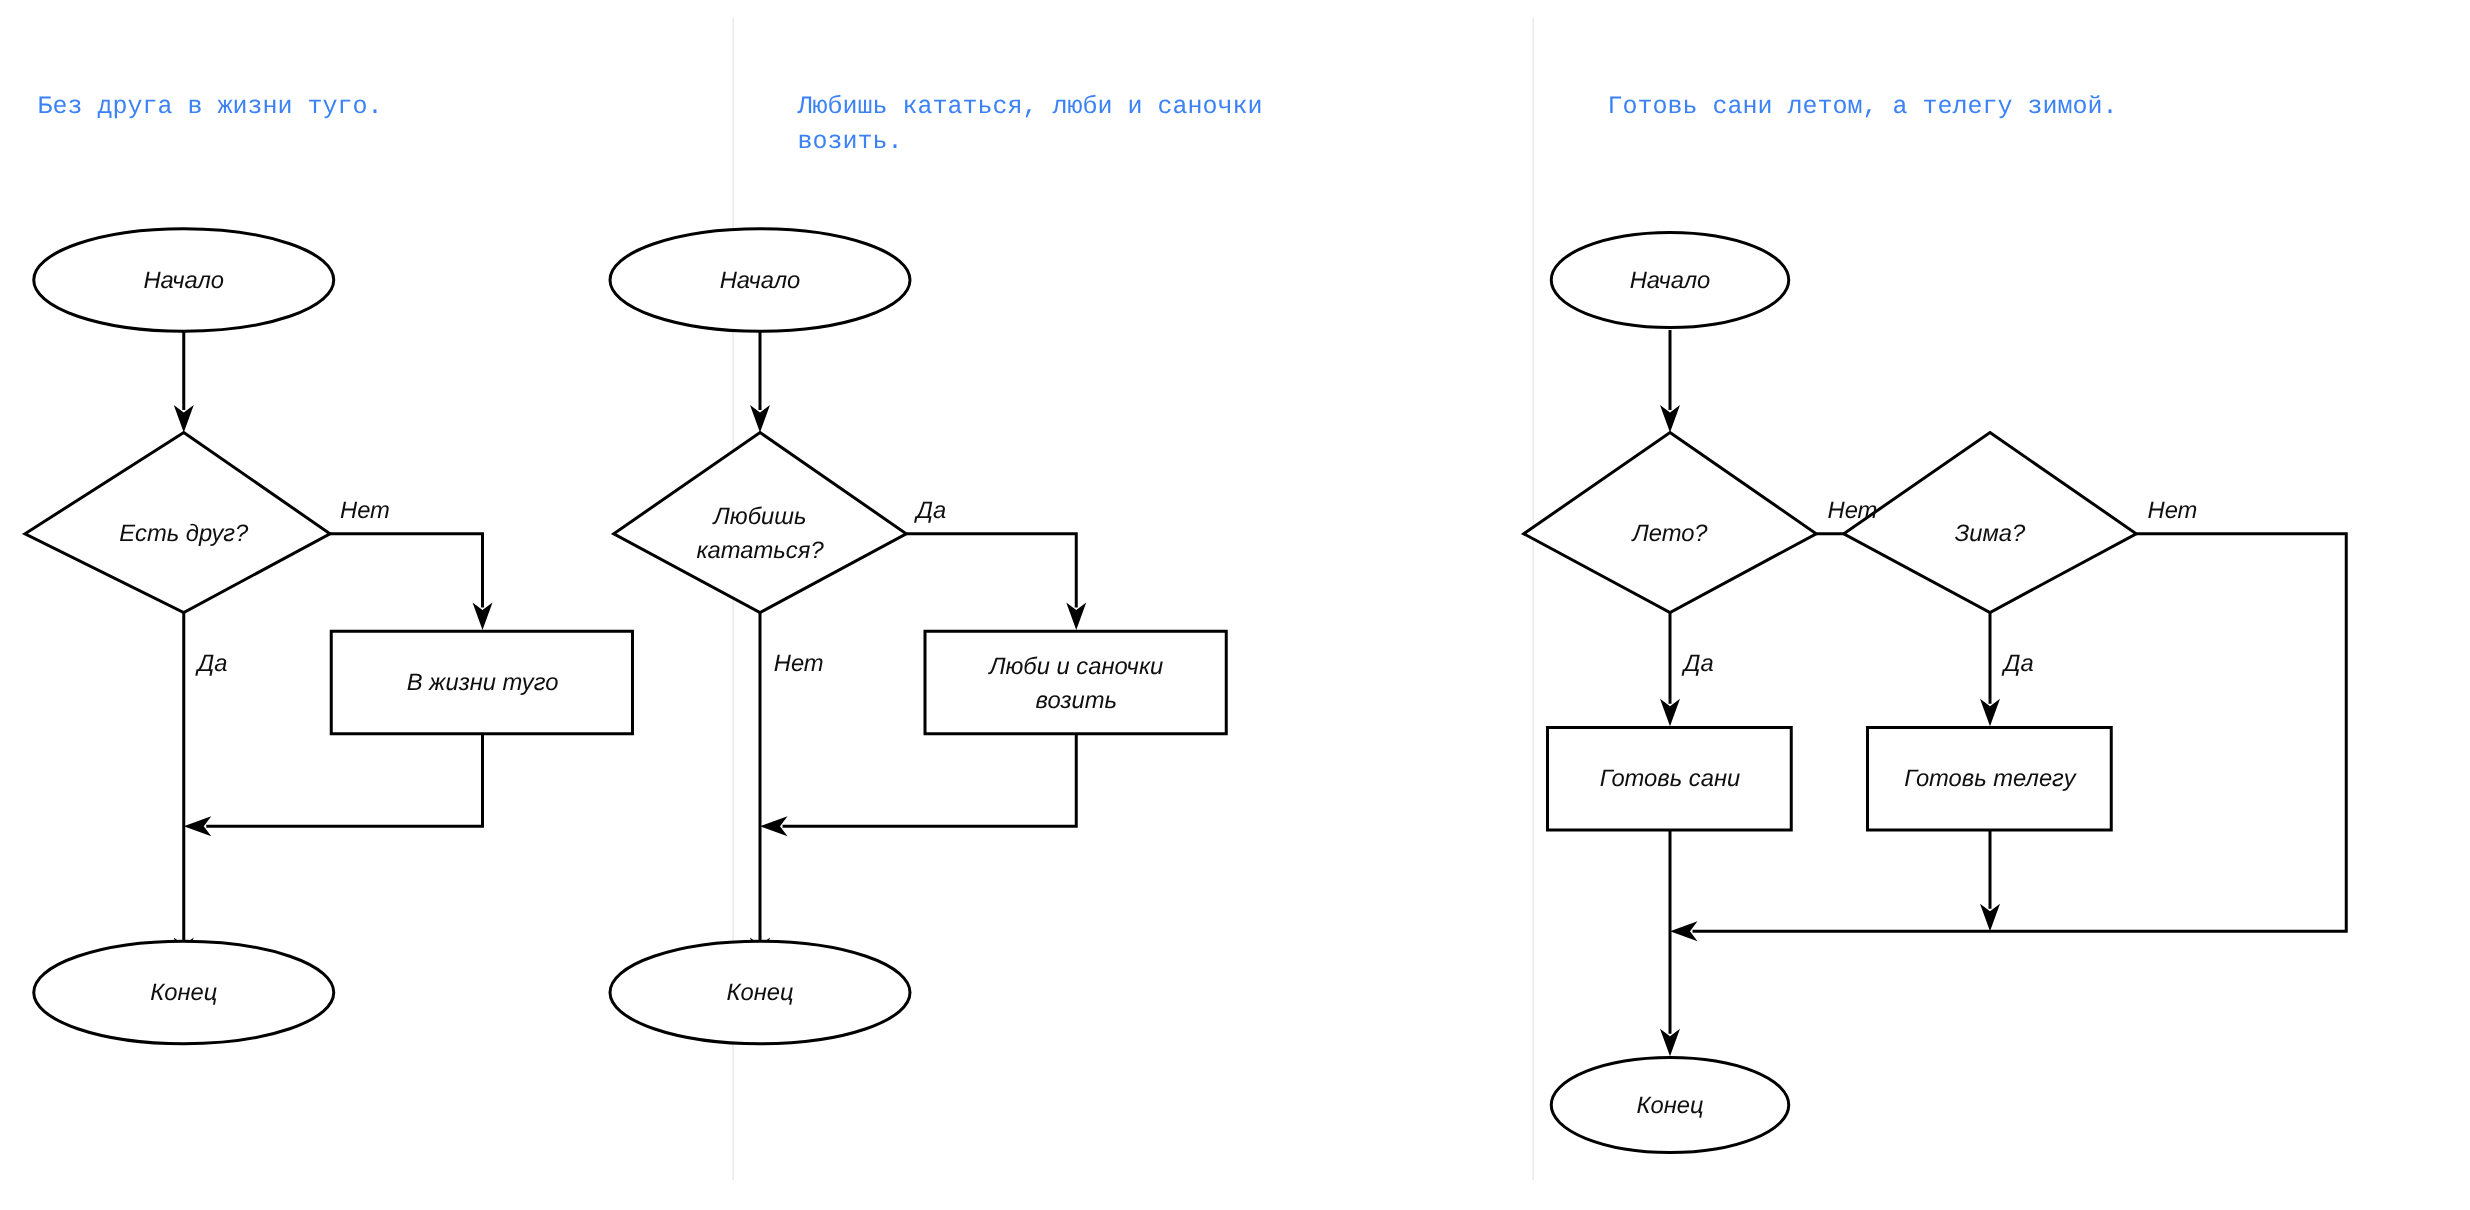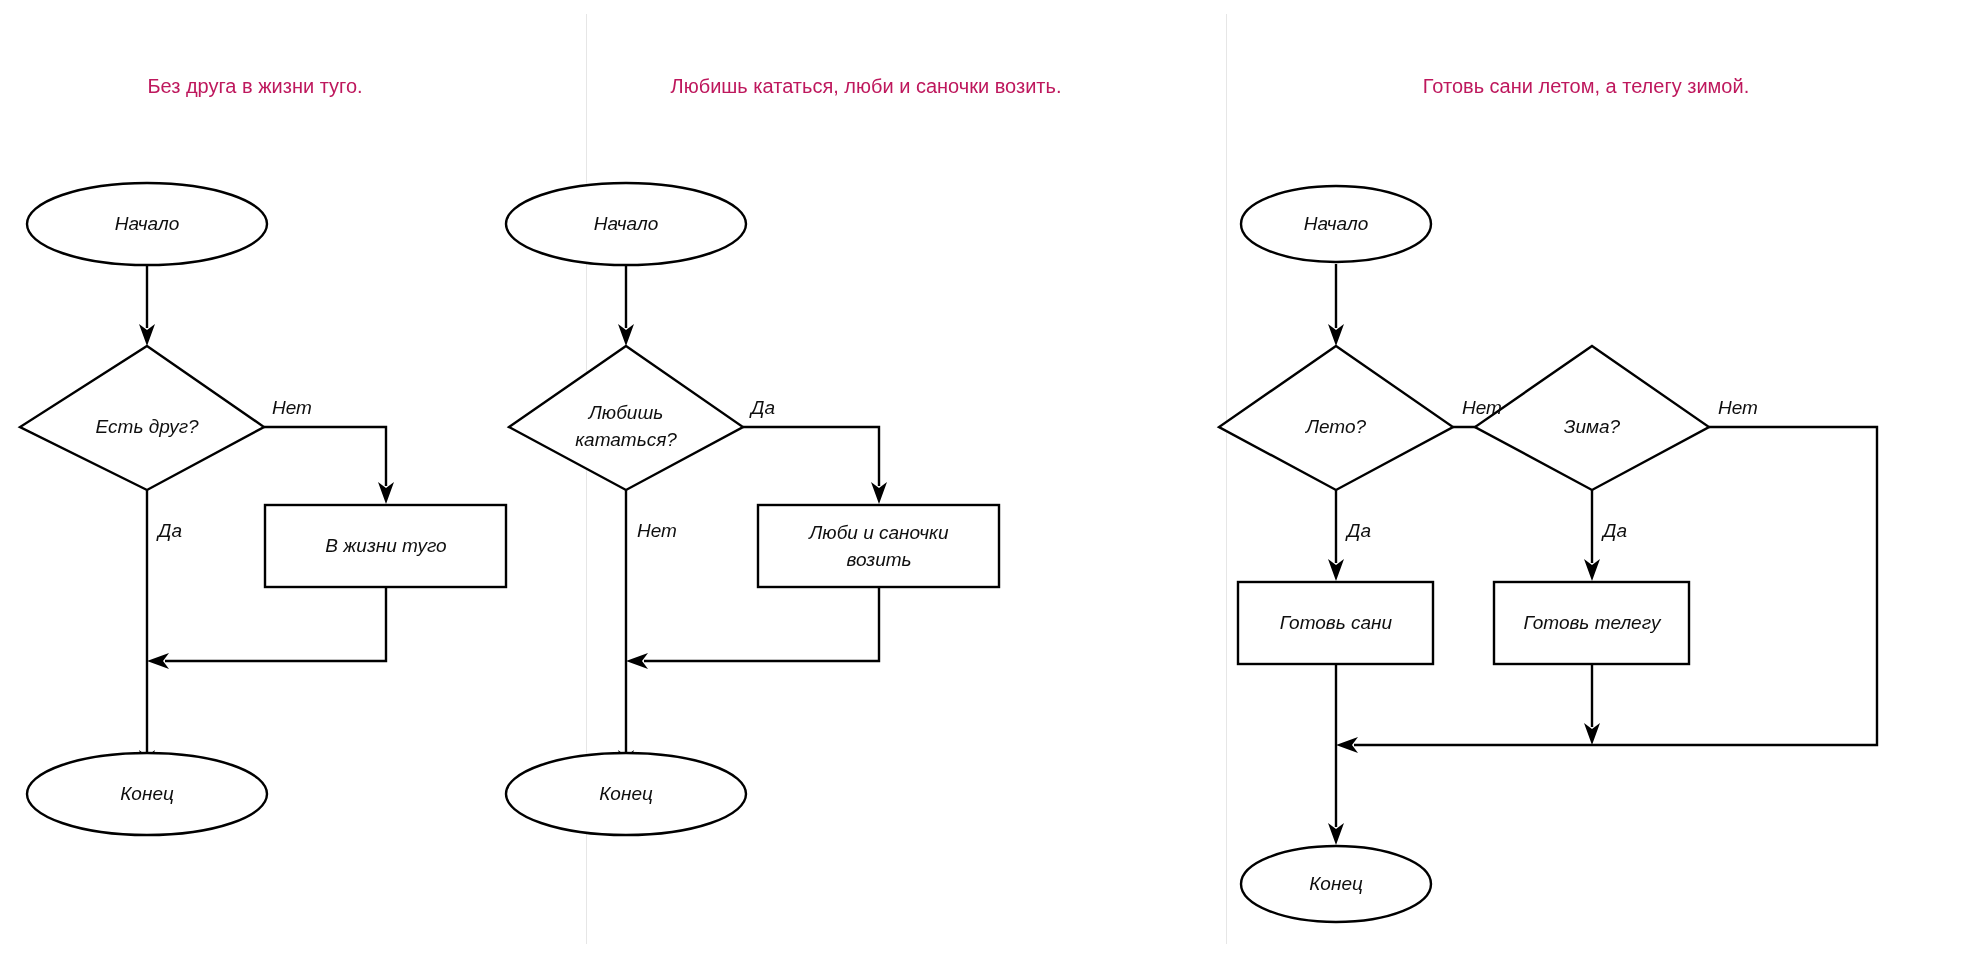--- a/index.html
+++ b/index.html
@@ -20,40 +20,39 @@
     width: 1976px;
     height: 968px;
     background: #ffffff;
   }
   .panel {
     position: absolute;
     top: 0;
     height: 968px;
   }
   #panel-0 { left: 0px;    width: 586px; }
-  #panel-1 { left: 586px;  width: 640px; }
+  #panel-1 { left: 568px;  width: 640px; }
   #panel-2 { left: 1226px; width: 750px; }
 
   .divider {
     position: absolute;
     top: 14px;
     width: 1px;
     height: 930px;
     background: #e6e6e6;
   }
   #divider-0 { left: 586px; }
   #divider-1 { left: 1226px; }
 
   .panel-title {
     position: absolute;
-    text-align: center;
     font-size: 20px;
     line-height: 28px;
-    color: #be185d;
-    font-family: Liberation Sans, sans-serif;
+    color: #3b82f6;
+    font-family: Liberation Mono, monospace;
     white-space: pre-wrap;
   }
   .svgwrap {
     position: absolute;
     left: 0;
     top: 0;
     font-style: italic;
   }
   svg { display: block; overflow: visible; }
   .node-shape {

